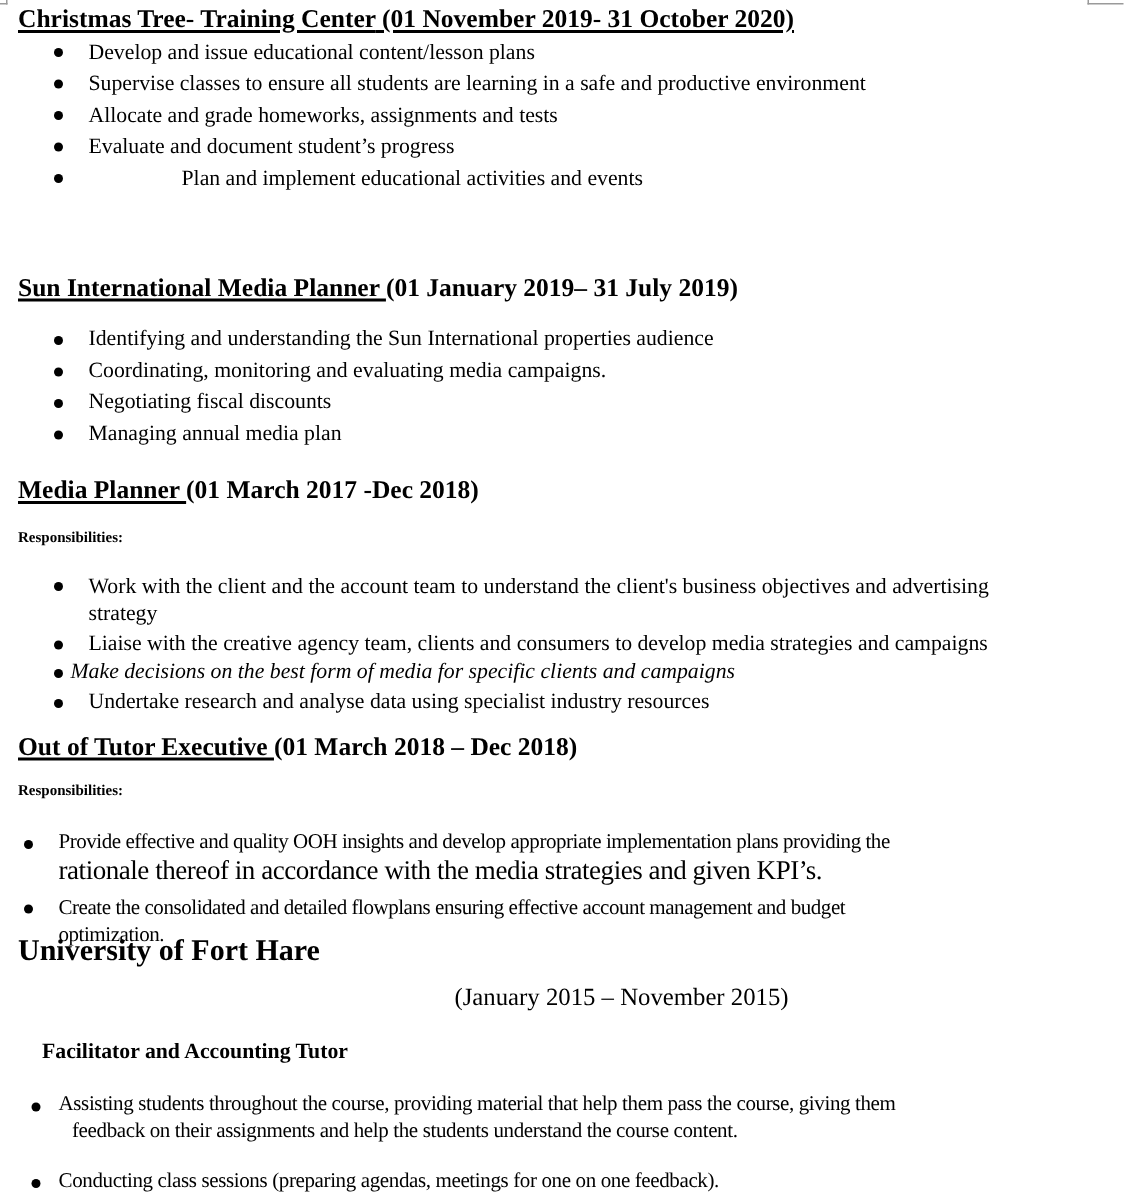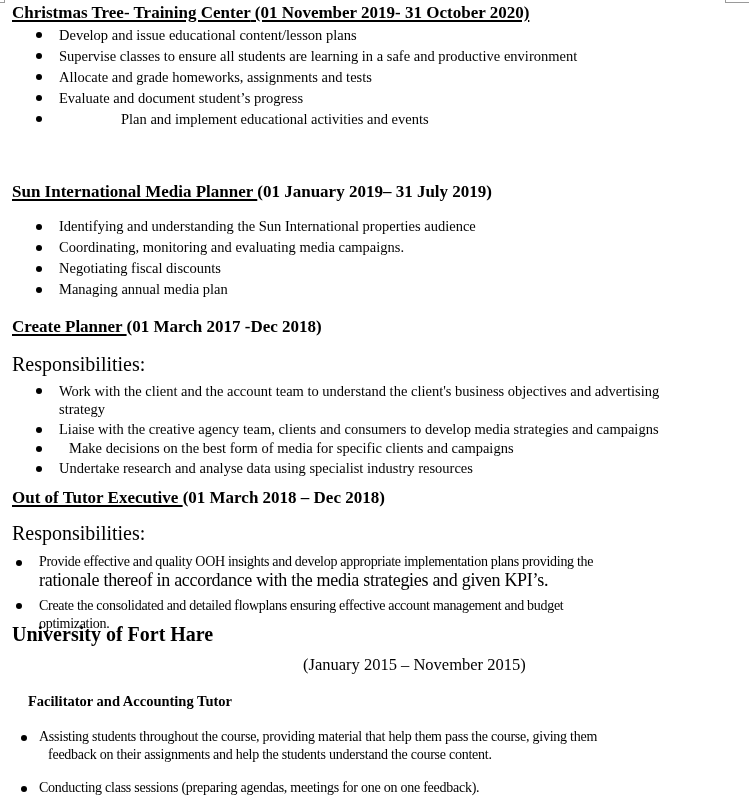--- a/index.html
+++ b/index.html
@@ -5,21 +5,21 @@
   html, body { margin:0; padding:0; background:#ffffff; }
   body { width:753px; height:798px; position:relative; overflow:hidden;
          font-family:"Liberation Serif", "DejaVu Serif", serif; color:#000; }
   .crop-tl { position:absolute; left:4px; top:0; width:1px; height:3px; background:#9a9a9a; }
   .crop-tl2 { position:absolute; left:0; top:2px; width:5px; height:1px; background:#9a9a9a; }
   .crop-tr { position:absolute; left:725px; top:0; width:1px; height:3px; background:#9a9a9a; }
   .crop-tr2 { position:absolute; left:725px; top:2px; width:24px; height:1px; background:#9a9a9a; }
 
   .h { position:absolute; left:12px; font-weight:bold; font-size:17px; white-space:nowrap; letter-spacing:0; }
   .h .u { text-decoration:underline; text-decoration-thickness:1.5px; text-underline-offset:2px; }
-  .resp { position:absolute; left:12px; font-weight:normal; font-size:20px; }
+  .resp { position:absolute; left:12px; font-weight:bold; font-size:10px; }
   .item { position:absolute; font-size:14.5px; line-height:18px; white-space:nowrap; }
   .bullet { position:absolute; width:6px; height:6px; border-radius:50%; background:#000; }
 
   .uni-title { position:absolute; left:12px; top:623px; font-weight:bold; font-size:20px; }
   .uni-dates { position:absolute; left:303px; top:655px; font-size:16.5px; }
   .sub { position:absolute; left:16px; top:693px; font-weight:bold; font-size:14.5px;margin-left:12px; }
 </style>
 </head>
 <body>
 
@@ -52,31 +52,31 @@
   <div class="item" style="left:59px;top:217px;">Identifying and understanding the Sun International properties audience</div>
   <span class="bullet" style="left:36px;top:245px;"></span>
   <div class="item" style="left:59px;top:238px;">Coordinating, monitoring and evaluating media campaigns.</div>
   <span class="bullet" style="left:36px;top:266px;"></span>
   <div class="item" style="left:59px;top:259px;">Negotiating fiscal discounts</div>
   <span class="bullet" style="left:36px;top:287px;"></span>
   <div class="item" style="left:59px;top:280px;">Managing annual media plan</div>
 </div>
 
 <div class="h" style="top:317px;">
-  <span class="u">Create Planner </span><span>(01 March 2017 -Dec 2018)</span>
+  <span class="u">Media Planner </span><span>(01 March 2017 -Dec 2018)</span>
 </div>
 <div class="resp" style="top:353px;">Responsibilities:</div>
 <div>
   <span class="bullet" style="left:36px;top:388px;"></span>
   <div class="item" style="left:59px;top:382px;">Work with the client and the account team to understand the client's business objectives and advertising</div>
   <div class="item" style="left:59px;top:400px;">strategy</div>
   <span class="bullet" style="left:36px;top:427px;"></span>
   <div class="item" style="left:59px;top:420px;">Liaise with the creative agency team, clients and consumers to develop media strategies and campaigns</div>
   <span class="bullet" style="left:36px;top:446px;"></span>
-  <div class="item" style="left:69px;top:439px;">Make decisions on the best form of media for specific clients and campaigns</div>
+  <div class="item" style="left:47px;top:439px;font-style:italic;">Make decisions on the best form of media for specific clients and campaigns</div>
   <span class="bullet" style="left:36px;top:466px;"></span>
   <div class="item" style="left:59px;top:459px;">Undertake research and analyse data using specialist industry resources</div>
 </div>
 
 <div class="h" style="top:488px;">
   <span class="u">Out of Tutor Executive </span><span>(01 March 2018 – Dec 2018)</span>
 </div>
 <div class="resp" style="top:522px;">Responsibilities:</div>
 <div>
   <span class="bullet" style="left:16px;top:560px;"></span>

